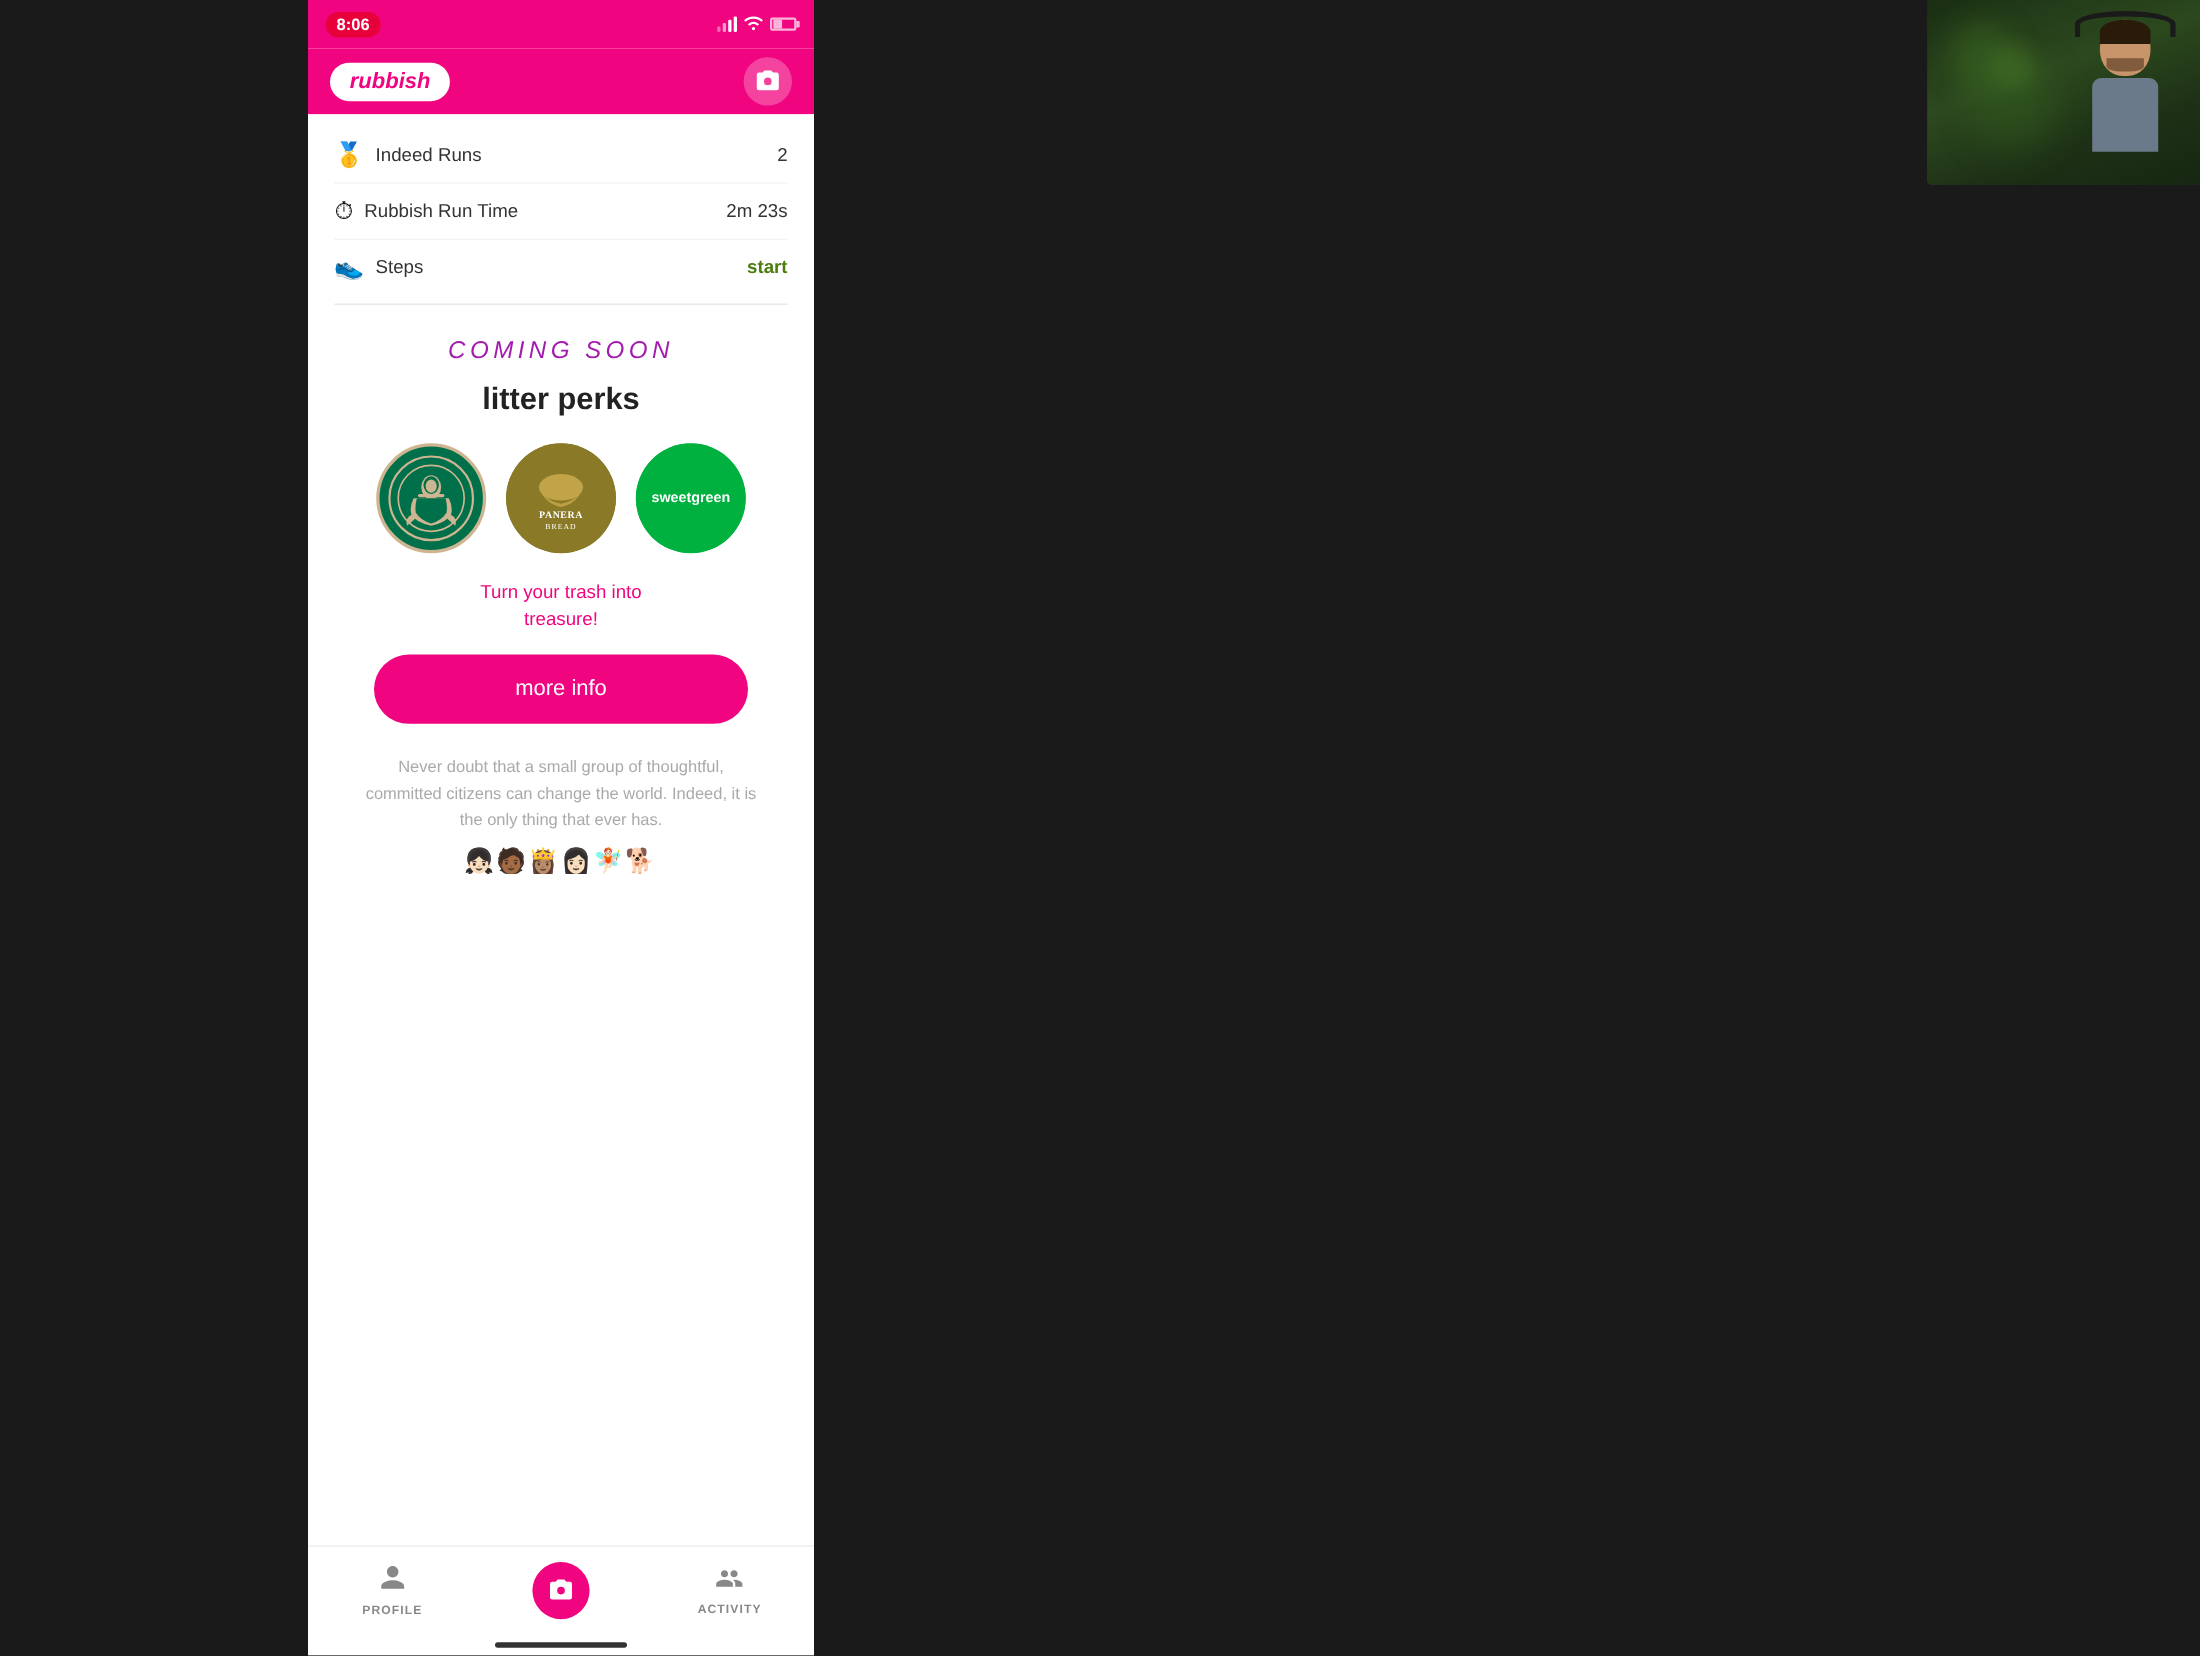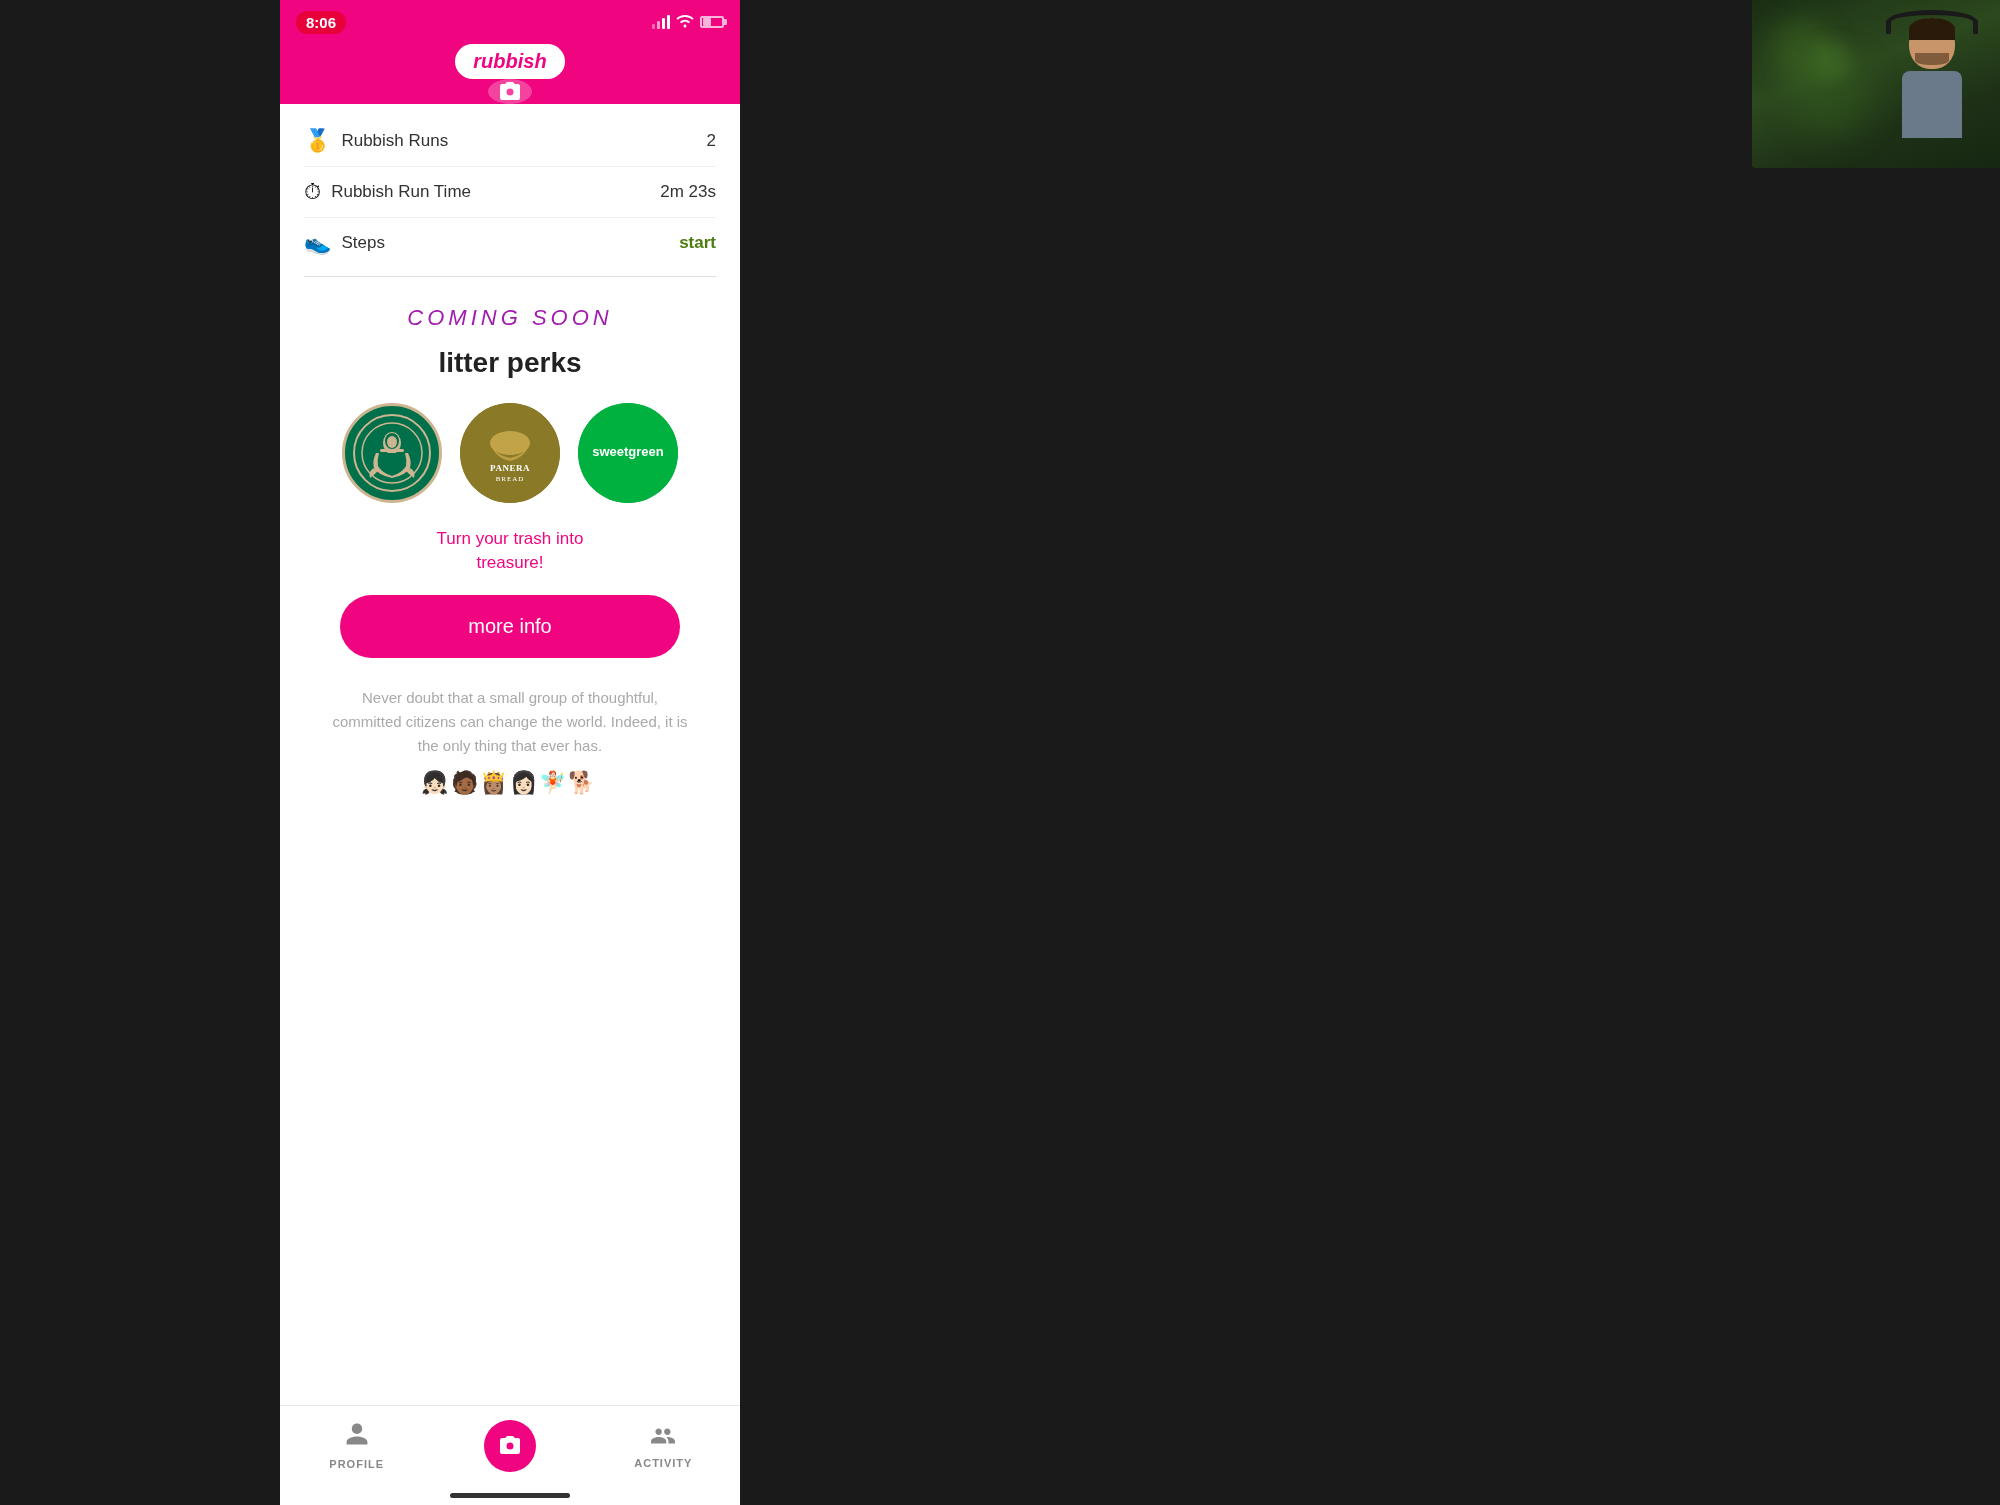--- a/index.html
+++ b/index.html
@@ -101,21 +101,20 @@
 
     
     .header-bar {
       background: #f0047f;
       height: 60px;
       display: flex;
       align-items: center;
       justify-content: space-between;
       padding: 0 20px;
       flex-shrink: 0;
-      flex-direction: column;
     }
     .logo-pill {
       background: #fff;
       border-radius: 20px;
       padding: 6px 18px;
     }
     .logo-text {
       color: #f0047f;
       font-size: 20px;
       font-weight: 700;
@@ -399,21 +398,21 @@
       </svg>
     </div>
   </div>
 
   <div class="content-area">
 
     <div class="stats-section">
       <div class="stat-row">
         <div class="stat-left">
           <span class="stat-emoji">🥇</span>
-          <span class="stat-label">Rubbish Runs</span>
+          <span class="stat-label">Indeed Runs</span>
         </div>
         <span class="stat-value">2</span>
       </div>
       <div class="stat-row">
         <div class="stat-left">
           <span class="stat-emoji">⏱</span>
           <span class="stat-label">Rubbish Run Time</span>
         </div>
         <span class="stat-value">2m 23s</span>
       </div>

